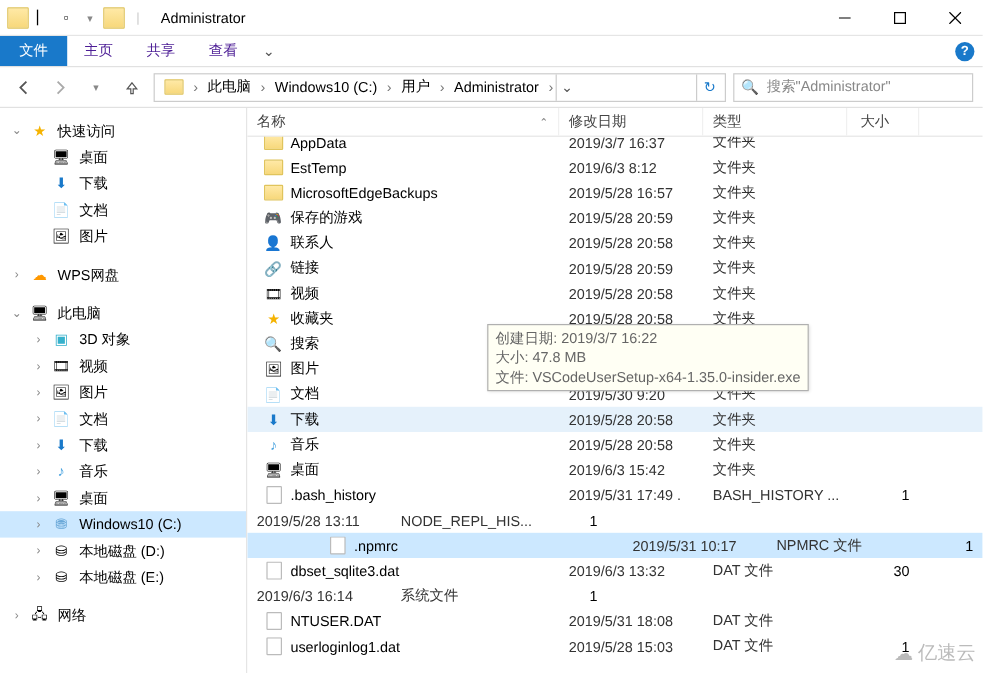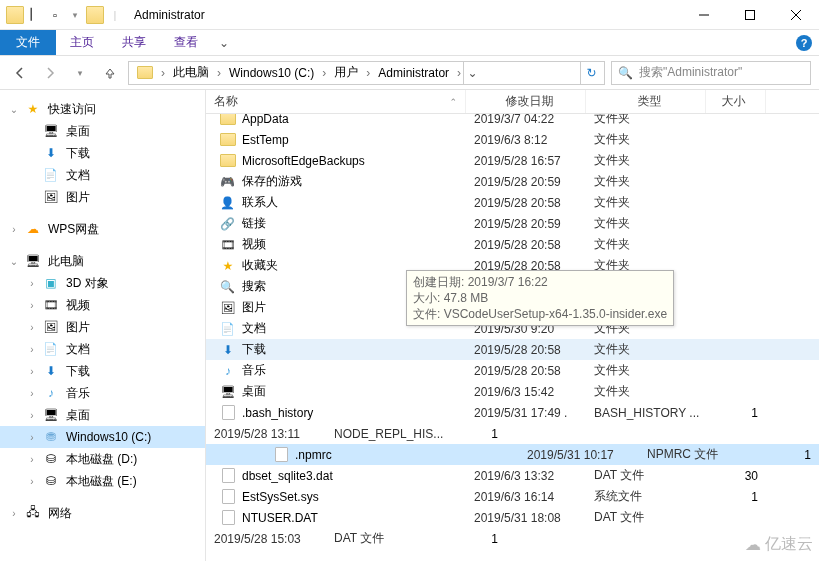--- a/index.html
+++ b/index.html
@@ -31,22 +31,22 @@
     .tree .node { display: flex; align-items: center; height: 22px; padding-left: 8px; gap: 4px; white-space: nowrap; }
     .tree .node.selected { background: #cce8ff; }
     .tree .exp { width: 12px; color: #888; font-size: 10px; display: inline-block; text-align: center; }
     .tree .ico { width: 18px; display: inline-flex; align-items: center; justify-content: center; }
     .tree .lbl { padding-left: 2px; }
     .tree .i1 { padding-left: 8px; }
     .tree .i2 { padding-left: 26px; }
     .tree .spacer { height: 10px; }
     .list { flex: 1; display: flex; flex-direction: column; overflow: hidden; }
     .cols { display: flex; height: 24px; border-bottom: 1px solid #e5e5e5; align-items: center; font-size: 12px; color: #444; }
-    .cols div { padding-left: 8px; border-right: 1px solid #f0f0f0; height: 100%; display: flex; align-items: center; justify-content: center; }
-    .col-name { width: 260px; } .col-date { width: 120px; } .col-type { width: 120px; } .col-size { width: 60px; text-align: right; justify-content: flex-end; padding-right: 12px; }
+    .cols div { padding-left: 8px; border-right: 1px solid #f0f0f0; height: 100%; display: flex; align-items: center; }
+    .col-name { width: 260px; } .col-date { width: 120px; } .col-type { width: 120px; } .col-size { width: 60px; text-align: right; justify-content: flex-end; padding-right: 24px; }
     .rows { flex: 1; overflow-y: hidden; position: relative; }
     .row { display: flex; height: 21px; align-items: center; font-size: 12px; }
     .row.hover { background: #e5f1fb; }
     .row.selected { background: #cce8ff; justify-content: flex-end; }
     .row .c-name { width: 260px; display: flex; align-items: center; padding-left: 14px; gap: 6px; white-space: nowrap; overflow: hidden; }
     .row .c-date { width: 120px; padding-left: 8px; color: #333; }
     .row .c-type { width: 120px; padding-left: 8px; color: #333; white-space: nowrap; overflow: hidden; text-overflow: ellipsis; }
     .row .c-size { width: 60px; text-align: right; padding-right: 8px; }
     .fico { width: 16px; height: 16px; display: inline-flex; align-items: center; justify-content: center; }
     .fold { width: 16px; height: 13px; background: linear-gradient(#ffe9a6,#f7d87b); border: 1px solid #e0c45c; border-radius: 1px; }
@@ -257,21 +257,21 @@
       <div class="col-size">大小</div>
     </div>
     <div class="rows" id="rows-container">
         <div class="row" style="margin-top: -6px;">
           <div class="c-name">
             <span class="fico">
               <span class="fold"></span>
             </span>
             <span>AppData</span>
           </div>
-          <div class="c-date">2019/3/7 04:22</div>
+          <div class="c-date">2019/3/7 16:37</div>
           <div class="c-type">文件夹</div>
           <div class="c-size"></div>
         </div>
         <div class="row">
           <div class="c-name">
             <span class="fico">
               <span class="fold"></span>
             </span>
             <span>EstTemp</span>
           </div>
@@ -443,42 +443,42 @@
             <span class="fico">
               <span class="file"></span>
             </span>
             <span>dbset_sqlite3.dat</span>
           </div>
           <div class="c-date">2019/6/3 13:32</div>
           <div class="c-type">DAT 文件</div>
           <div class="c-size">30</div>
         </div>
         <div class="row">
-          <div class="c-name">
-            <span class="fico">
-              <span class="file"></span>
-            </span>
-            <span>EstSysSet.sys</span>
-          </div>
           <div class="c-date">2019/6/3 16:14</div>
           <div class="c-type">系统文件</div>
           <div class="c-size">1</div>
         </div>
         <div class="row">
           <div class="c-name">
             <span class="fico">
               <span class="file"></span>
             </span>
             <span>NTUSER.DAT</span>
           </div>
           <div class="c-date">2019/5/31 18:08</div>
           <div class="c-type">DAT 文件</div>
           <div class="c-size"></div>
         </div>
         <div class="row">
+          <div class="c-name">
+            <span class="fico">
+              <span class="file"></span>
+            </span>
+            <span>userloginlog1.dat</span>
+          </div>
           <div class="c-date">2019/5/28 15:03</div>
           <div class="c-type">DAT 文件</div>
           <div class="c-size">1</div>
         </div>
       </div>
   </div>
 </div>
 
 <div class="tooltip">
   <div>创建日期: 2019/3/7 16:22</div>

